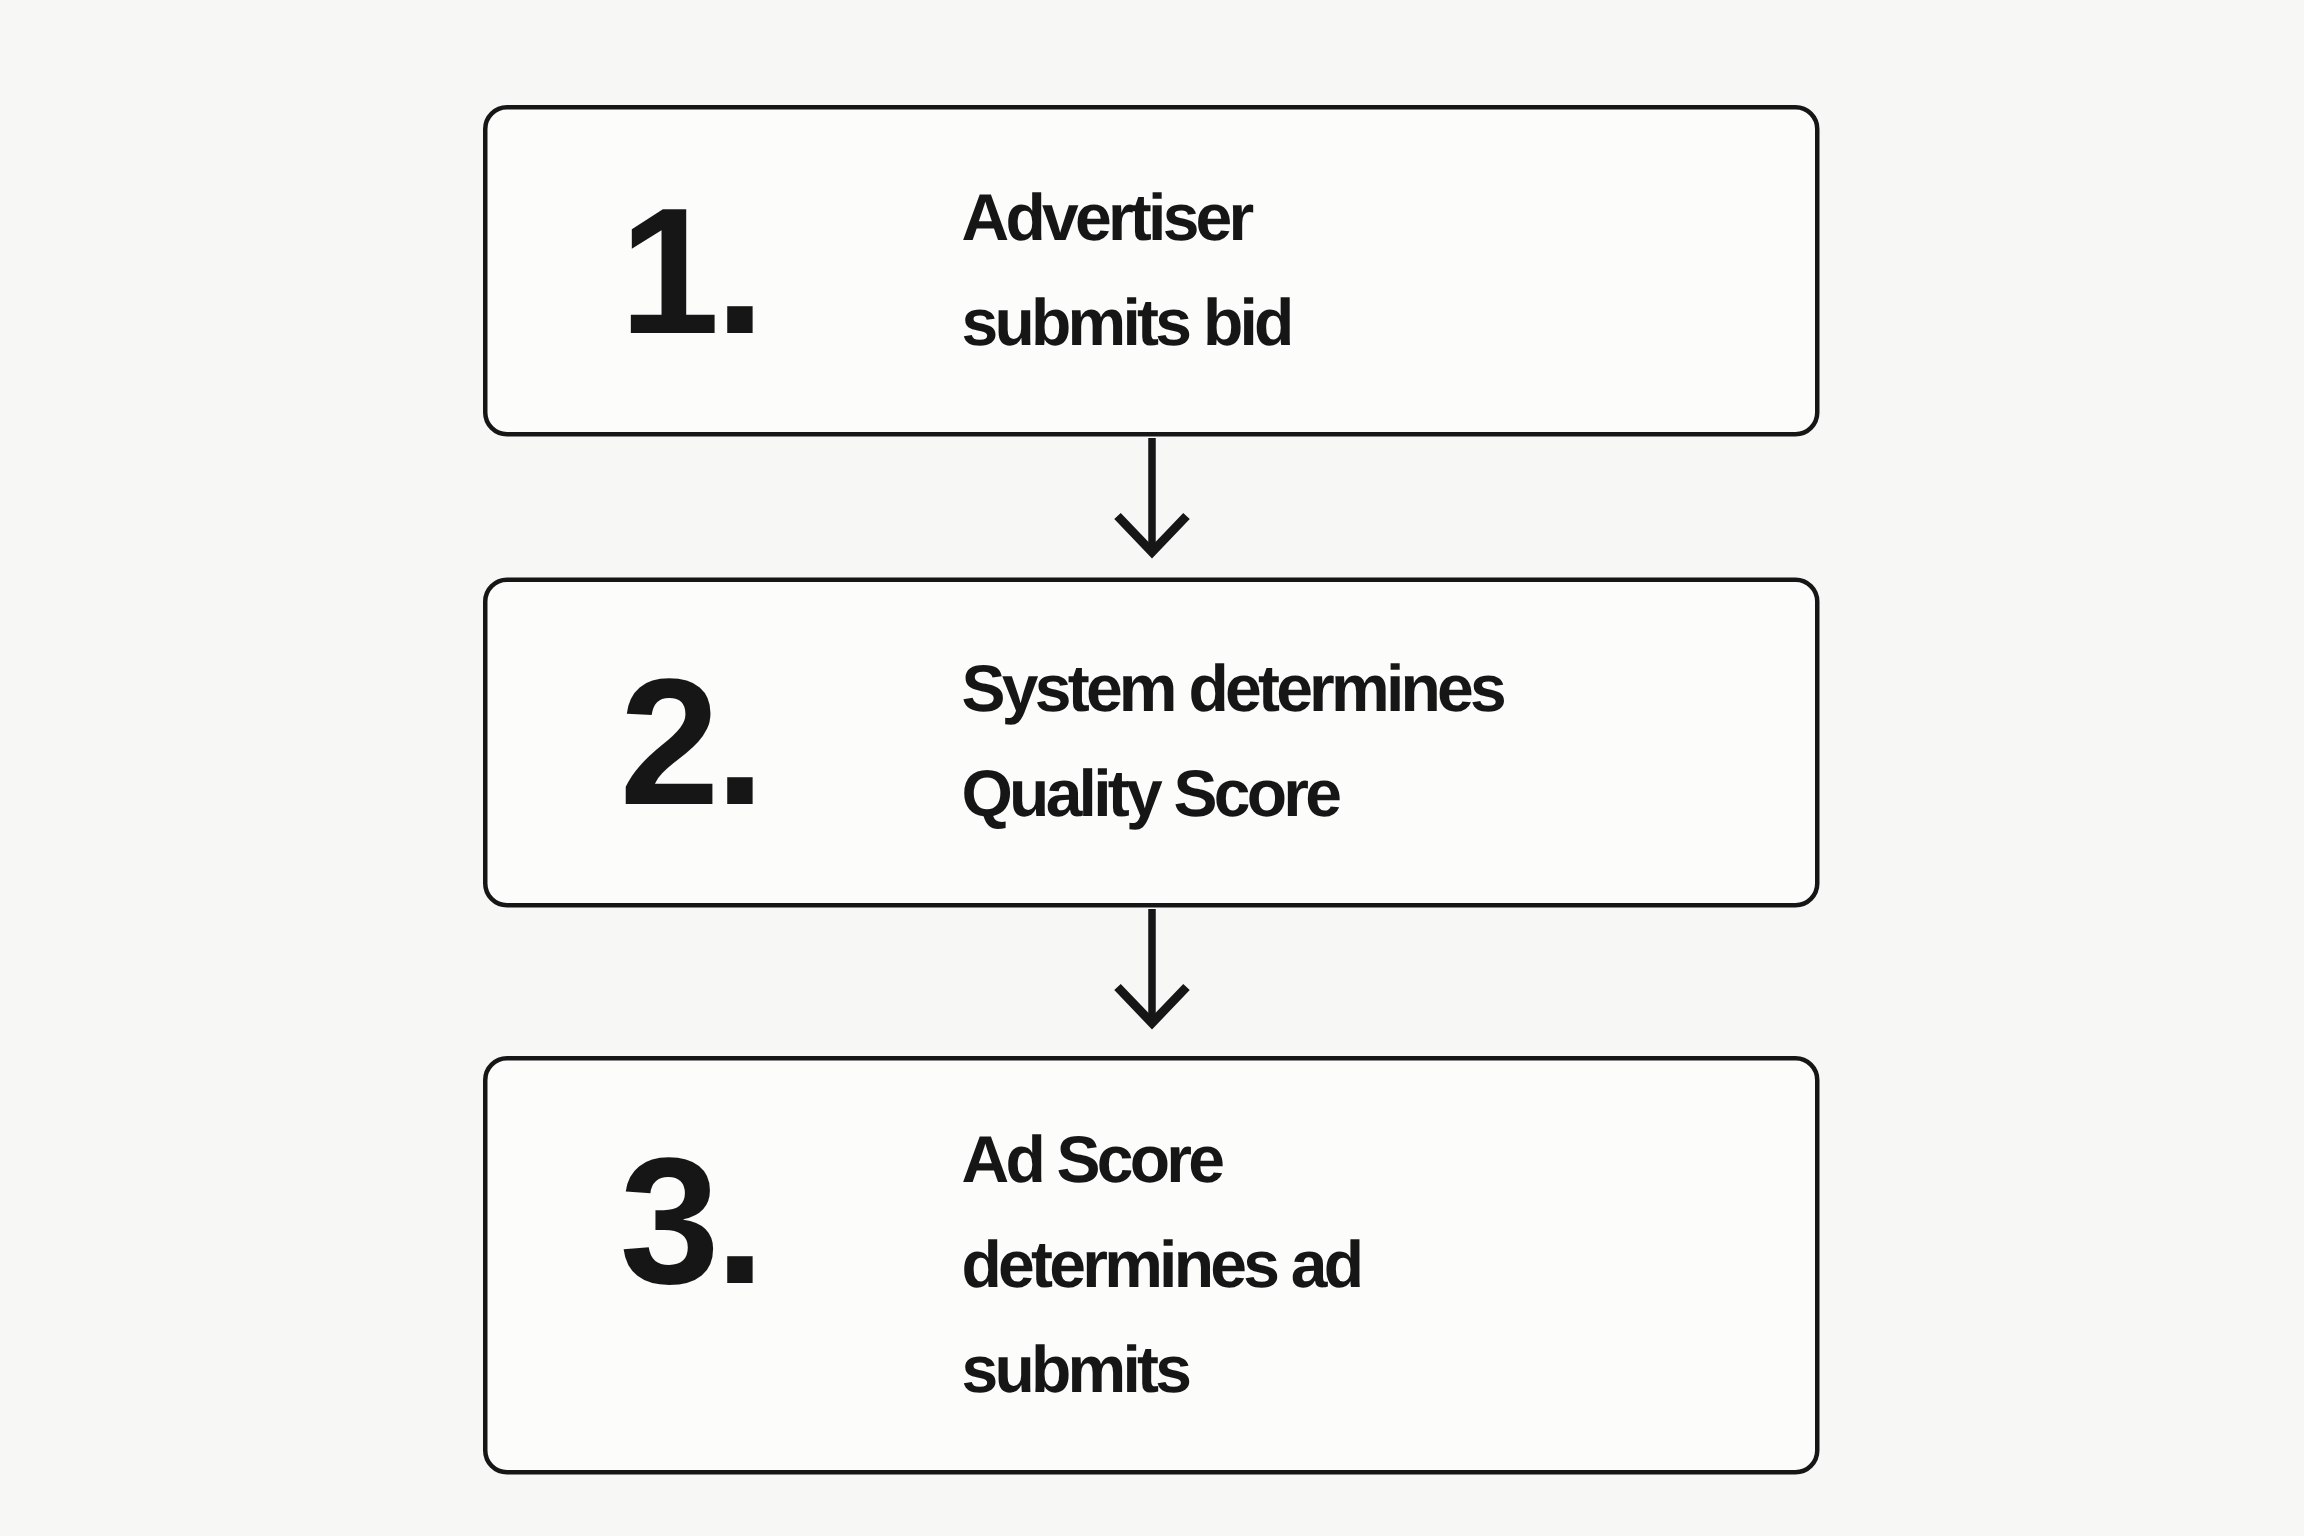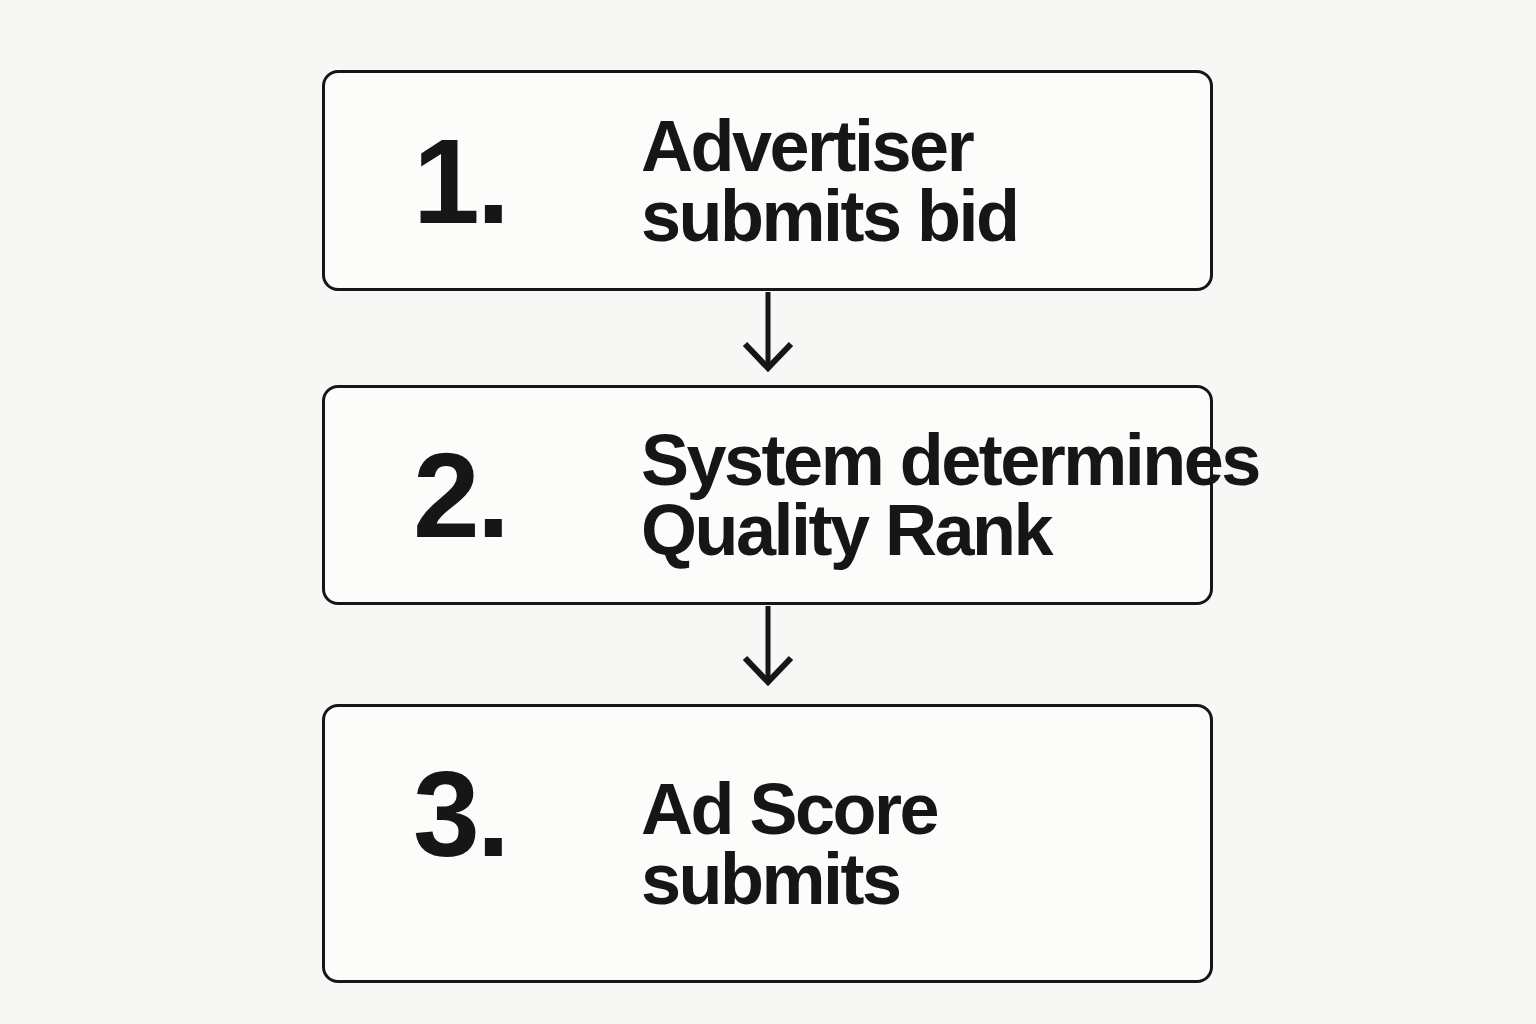--- a/index.html
+++ b/index.html
@@ -34,21 +34,21 @@
     margin-left: 88px;
     font-size: 120px;
     font-weight: 700;
     line-height: 1;
     letter-spacing: -3px;
     color: #161616;
   }
   #step-3 .num { transform: translateY(-30px); }
   .label {
     color: #161616;
-    font-size: 72px;
+    font-size: 44px;
     font-weight: 700;
     line-height: 70px;
     letter-spacing: -2.5px;
   }
   .label div { white-space: nowrap; }
   .arrow {
     position: absolute;
     left: 740px;
   }
   #arrow-1 { top: 292px; }
@@ -69,30 +69,31 @@
 
   <svg class="arrow" id="arrow-1" width="56" height="82" viewBox="0 0 56 82">
     <path d="M28 0 L28 76" stroke="#161616" stroke-width="5" fill="none"></path>
     <path d="M5 52 L28 76 L51 52" stroke="#161616" stroke-width="6" fill="none" stroke-linejoin="miter"></path>
   </svg>
 
   <div class="step" id="step-2">
     <span class="num">2.</span>
     <div class="label">
       <div>System determines</div>
-      <div>Quality Rank</div>
+      <div>Quality Score</div>
     </div>
   </div>
 
   <svg class="arrow" id="arrow-2" width="56" height="82" viewBox="0 0 56 82">
     <path d="M28 0 L28 76" stroke="#161616" stroke-width="5" fill="none"></path>
     <path d="M5 52 L28 76 L51 52" stroke="#161616" stroke-width="6" fill="none" stroke-linejoin="miter"></path>
   </svg>
 
   <div class="step" id="step-3">
     <span class="num">3.</span>
     <div class="label">
       <div>Ad Score</div>
+      <div>determines ad</div>
       <div>submits</div>
     </div>
   </div>
 
 </div>
 
 </body></html>

